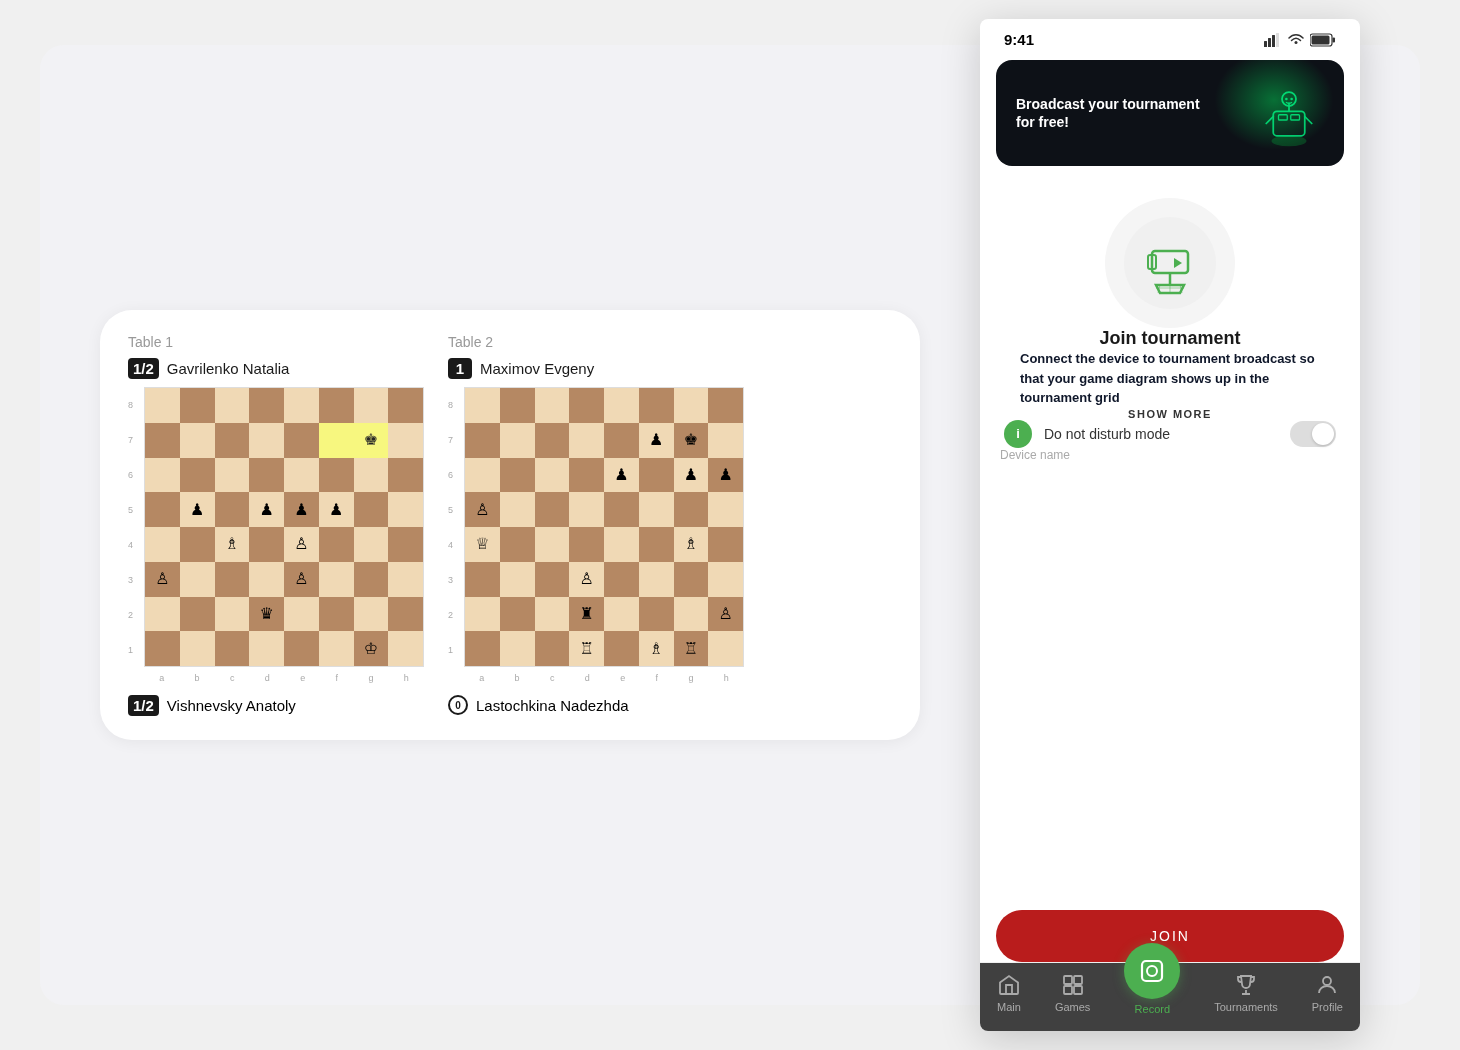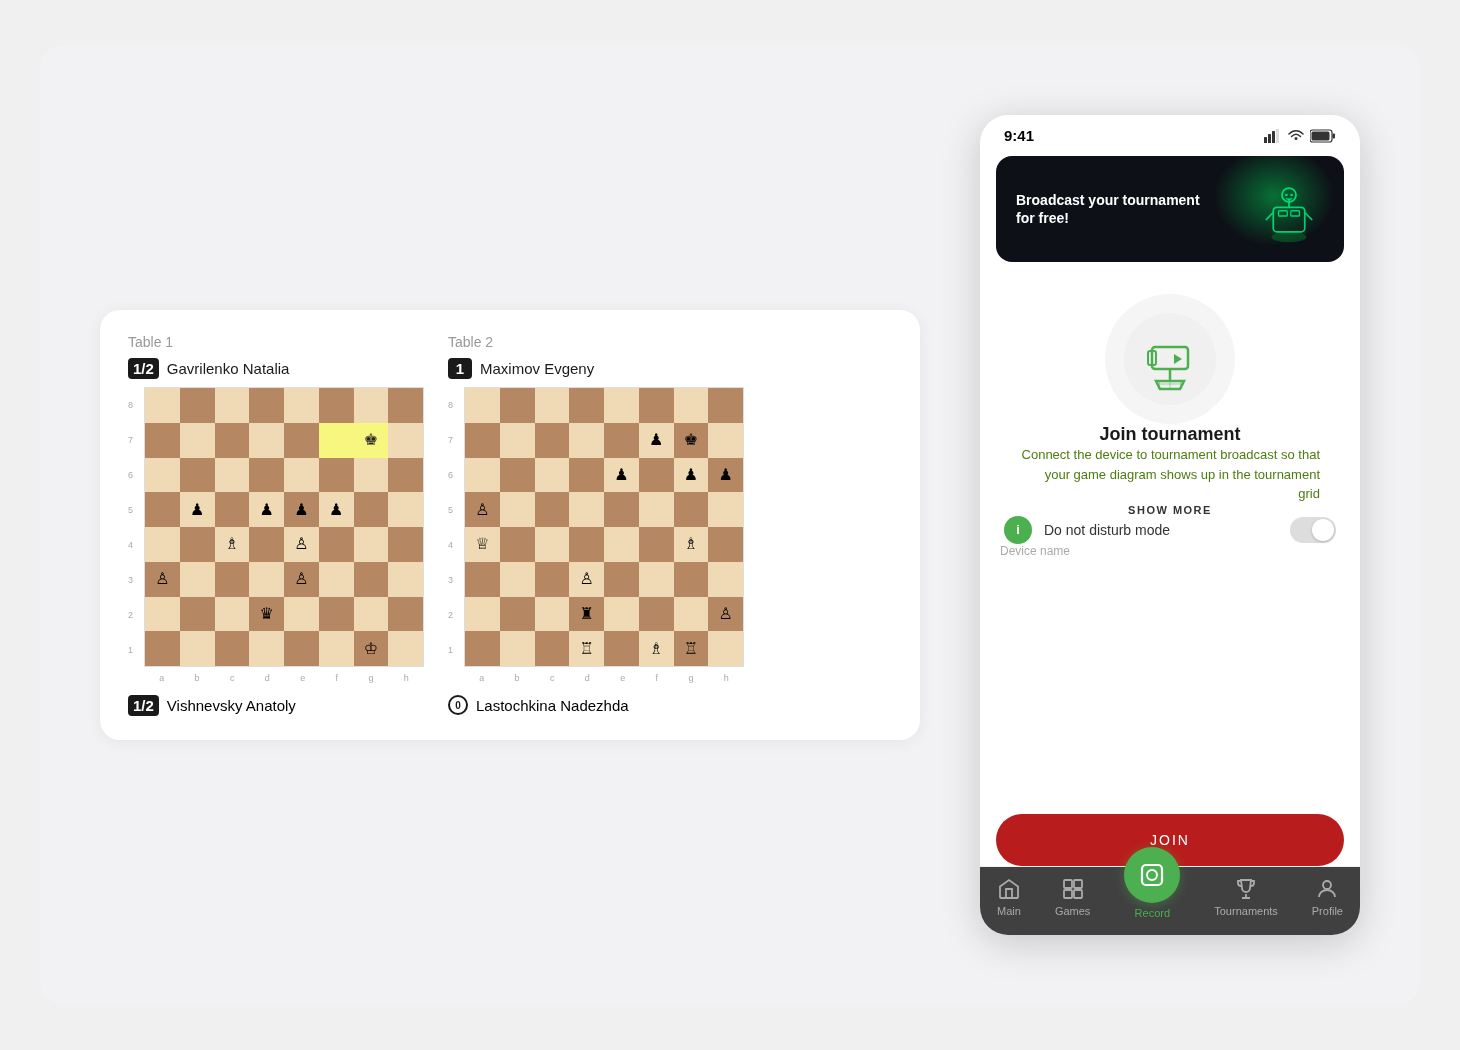--- a/index.html
+++ b/index.html
@@ -37,21 +37,21 @@
       line-height: 1.15;
       color: #1a1a1a;
     }
     .headline .green {
       color: #4caf50;
     }
 
     
     .tables-card {
       background: white;
-      border-radius: 20px;
+      border-radius: 32px;
       padding: 24px 28px;
       display: flex;
       gap: 24px;
       box-shadow: 0 2px 16px rgba(0,0,0,0.06);
     }
     .table-col {
       display: flex;
       flex-direction: column;
       gap: 8px;
     }
@@ -150,23 +150,23 @@
 
     
     .right-section {
       width: 420px;
       margin-right: 40px;
       display: flex;
       justify-content: center;
     }
     .phone {
       width: 380px;
-      height: 820px;
+      height: 1012px;
       background: white;
-      border-radius: 28px;
+      border-radius: 8px;
       box-shadow: 0 8px 40px rgba(0,0,0,0.18);
       overflow: hidden;
       display: flex;
       flex-direction: column;
       position: relative;
     }
 
     
     .status-bar {
       display: flex;
@@ -266,24 +266,25 @@
       justify-content: center;
     }
     .tournament-title {
       font-size: 18px;
       font-weight: 700;
       color: #1a1a1a;
       text-align: center;
     }
     .tournament-desc {
       font-size: 13px;
-      color: #4d7c0f;
-      text-align: right;
+      color: #0f172a;
+      text-align: left;
       line-height: 1.5;
       max-width: 300px;
+      font-weight: bold;
     }
     .show-more {
       font-size: 11px;
       font-weight: 700;
       letter-spacing: 1.5px;
       color: #333;
       text-transform: uppercase;
     }
 
     

